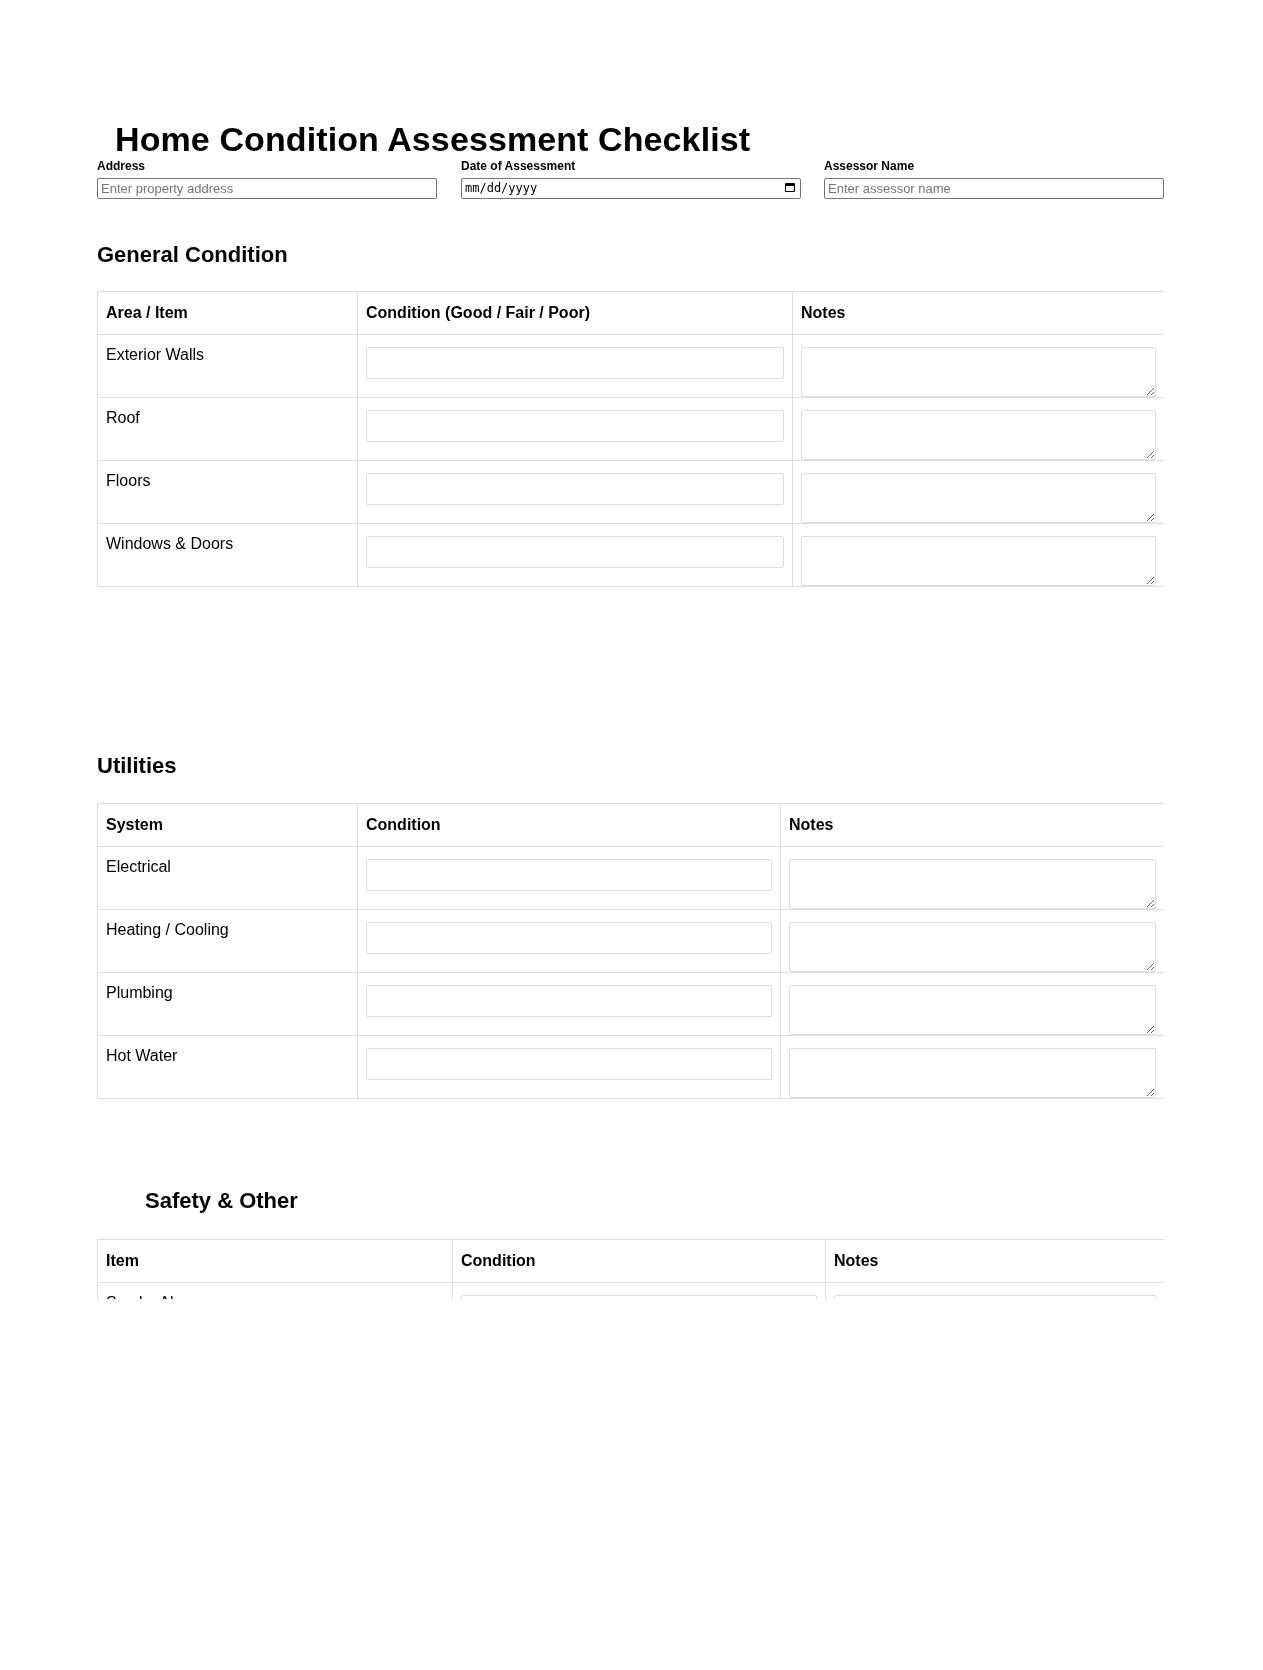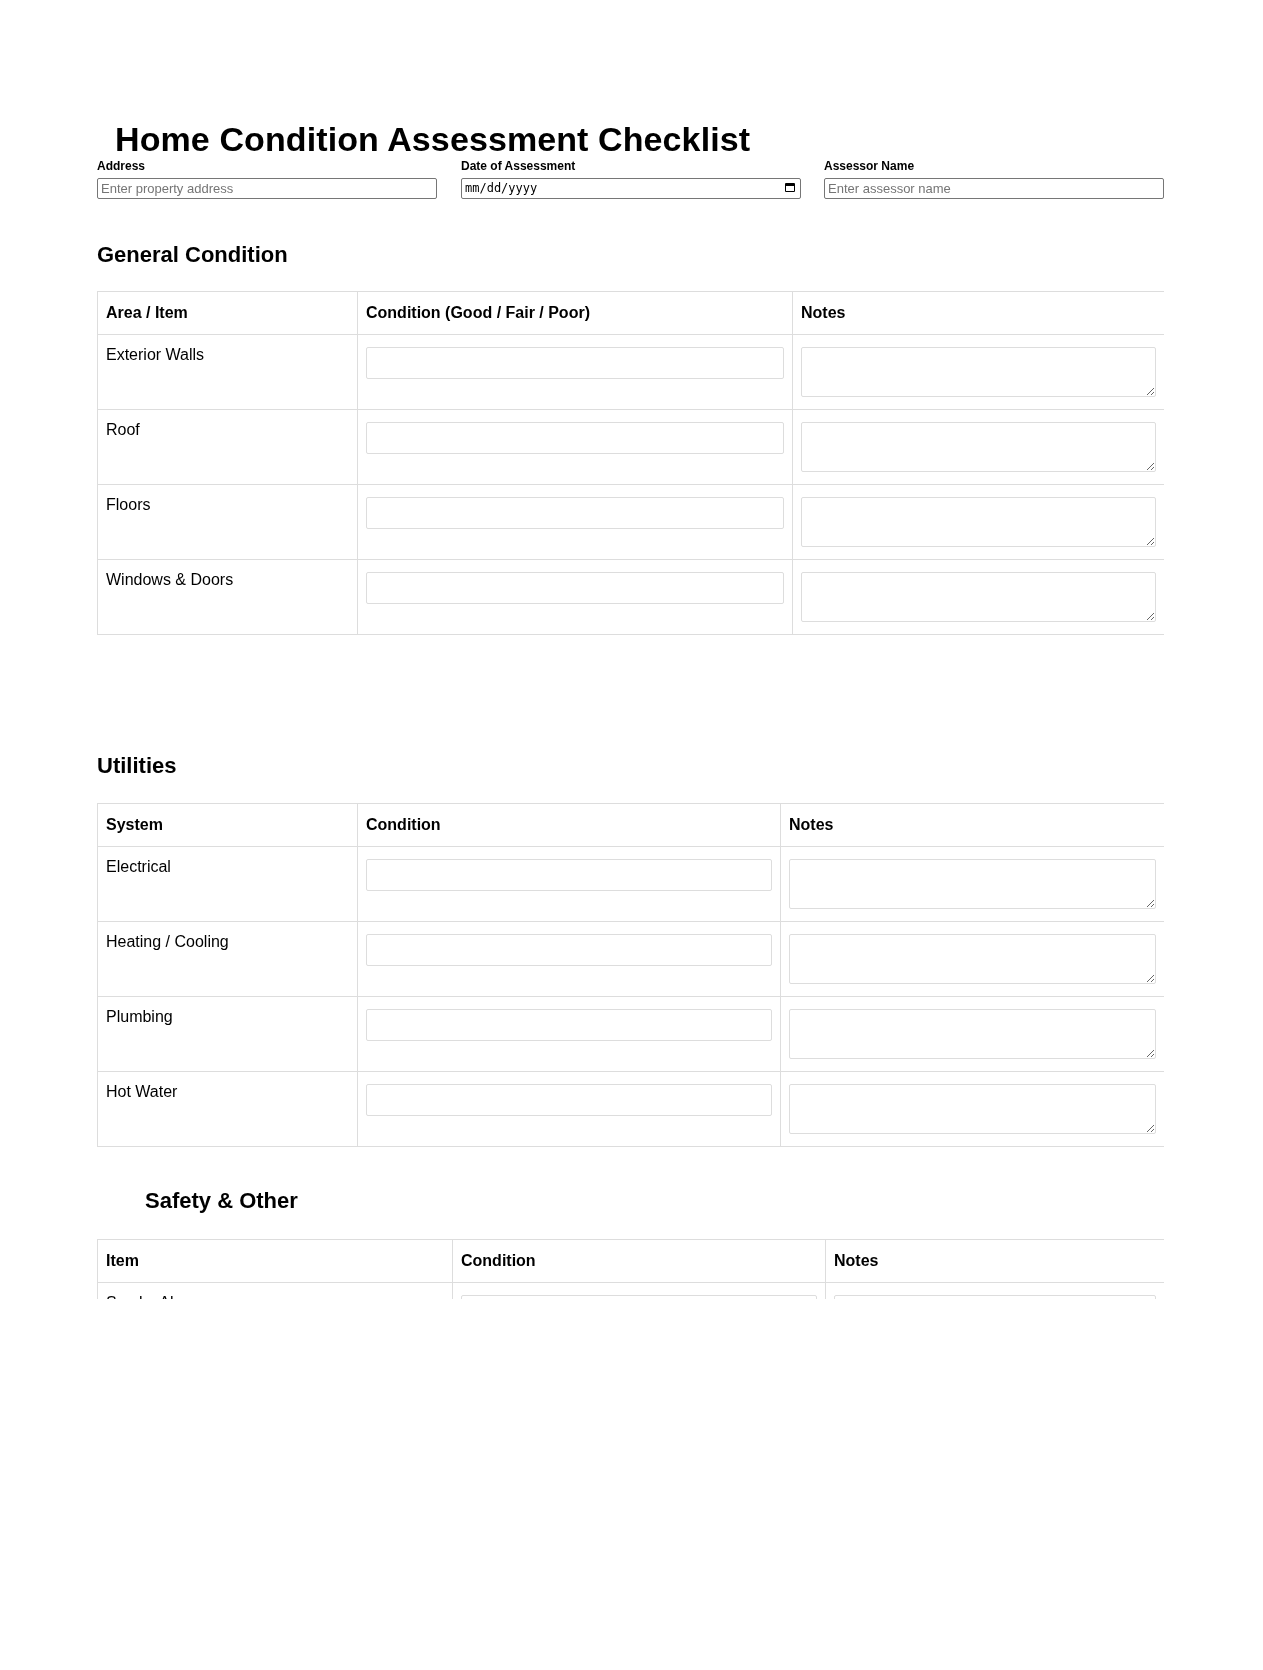--- a/index.html
+++ b/index.html
@@ -32,21 +32,21 @@
     h2 {
       position: absolute; left: 0; margin: 0; font-size: 22px; font-weight: bold; line-height: 22px;
     }
     table.grid {
       position: absolute; left: 0; width: 1067px; border-collapse: collapse; table-layout: fixed;
     }
     table.grid th, table.grid td {
       border: 1px solid #dddddd; padding: 0 8px; vertical-align: top; text-align: left;
     }
     table.grid th { font-size: 16px; font-weight: bold; height: 42px; vertical-align: middle; }
-    table.grid td { height: 75px; font-size: 16px; padding-top: 12px; box-sizing: border-box; }
+    table.grid td { height: 63px; font-size: 16px; padding-top: 12px; box-sizing: border-box; }
     table.grid td.label-cell { padding-top: 11px; }
     .cond-input {
       box-sizing: border-box; width: 100%; height: 32px; margin: 0; border: 1px solid #dddddd;
       border-radius: 2px; background: #fff; font-family: "Liberation Sans", sans-serif; font-size: 14px;
     }
     .notes-area {
       box-sizing: border-box; width: 100%; height: 50px; margin: 0; border: 1px solid #dddddd;
       border-radius: 2px; background: #fff; resize: vertical; font-family: "Liberation Sans", sans-serif; font-size: 14px;
       display: block;
     }

